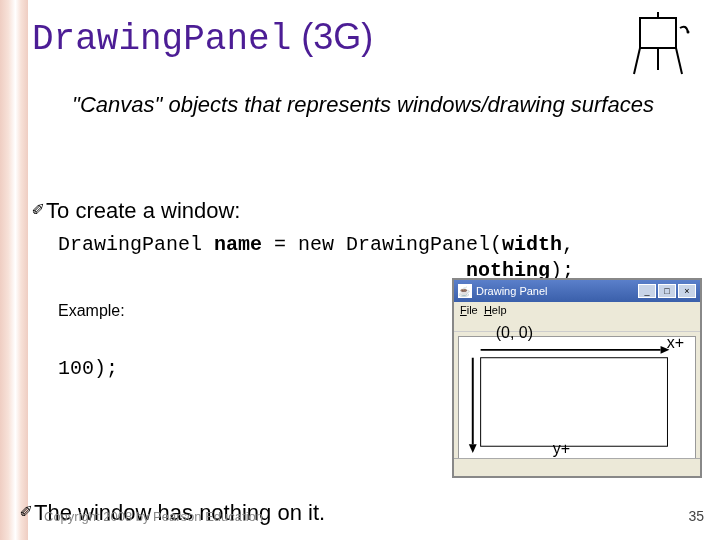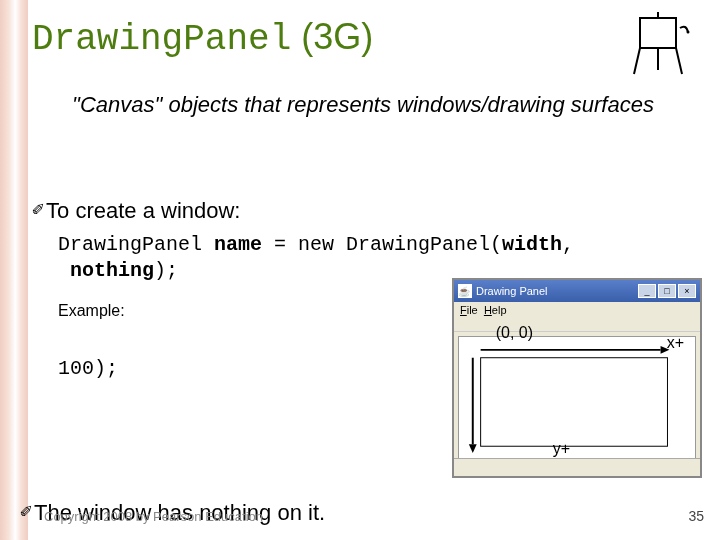--- a/index.html
+++ b/index.html
@@ -16,21 +16,21 @@
     left: 0; top: 0; bottom: 0;
     width: 28px;
     background: linear-gradient(90deg, #e8b8a8 0%, #f4d5c8 30%, #fff 55%, #f4d5c8 75%, #e8b8a8 100%);
     opacity: 0.7;
     z-index: 0;
   }
   .title {
     position: absolute;
     left: 32px; top: 16px;
     font-size: 36px;
-    color: #4d7c0f;
+    color: #4c1d95;
     font-family: Verdana, sans-serif;
     z-index: 2;
   }
   .title .mono { font-family: "Courier New", monospace; }
   .easel {
     position: absolute;
     right: 28px; top: 10px;
     width: 62px; height: 68px;
     z-index: 2;
   }
@@ -58,20 +58,21 @@
     position: relative;
     top: -2px;
   }
   .codeblock {
     position: absolute;
     left: 58px; top: 232px;
     font-family: "Courier New", monospace;
     font-size: 20px;
     z-index: 2;
     line-height: 1.3;
+    text-align: right;
   }
   .codeblock .b { font-weight: bold; }
   .example-label {
     position: absolute;
     left: 58px; top: 302px;
     font-size: 16px;
     z-index: 2;
   }
   .example-code {
     position: absolute;

